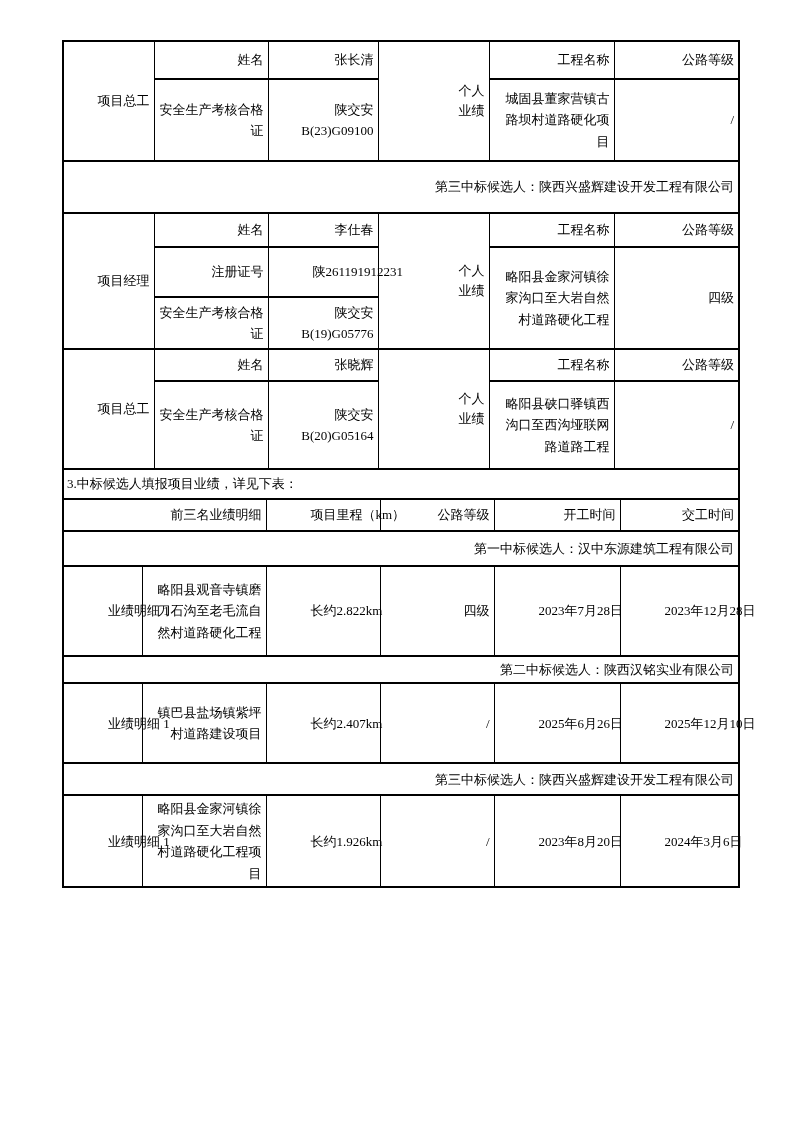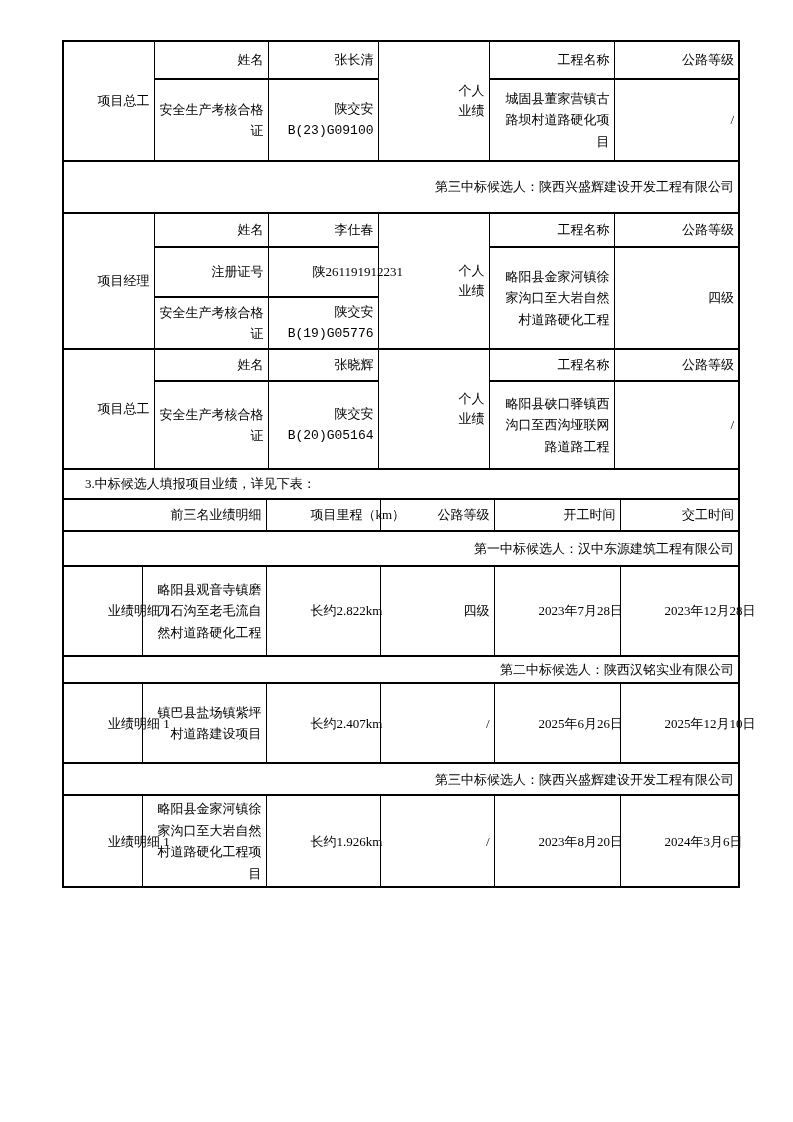--- a/index.html
+++ b/index.html
@@ -24,23 +24,23 @@
   td {
     border: 1px solid #000;
     border-top-width: 2px;
     border-bottom-width: 2px;
     text-align: right;
     vertical-align: middle;
     padding: 2px 4px;
     word-break: break-all;
     line-height: 1.65;
   }
-  td.left-note { text-align: left; padding-left: 21px; }
+  td.left-note { text-align: left; padding-left: 3px; }
   .nw { white-space: nowrap; word-break: keep-all; padding-left: 44px; }
-  .two-line span { display: block; white-space: nowrap; font-family: Liberation Mono, monospace; }
+  .two-line span { display: block; white-space: nowrap; }
   .narrow-wrap { display: inline-block; width: 2.3em; word-break: break-all; line-height: 1.5; font-family: Liberation Serif, serif; }
 </style>
 </head>
 <body>
 
 <div class="page">
   <div class="tbl-wrap">
 
     <table id="t1">
       <colgroup>

